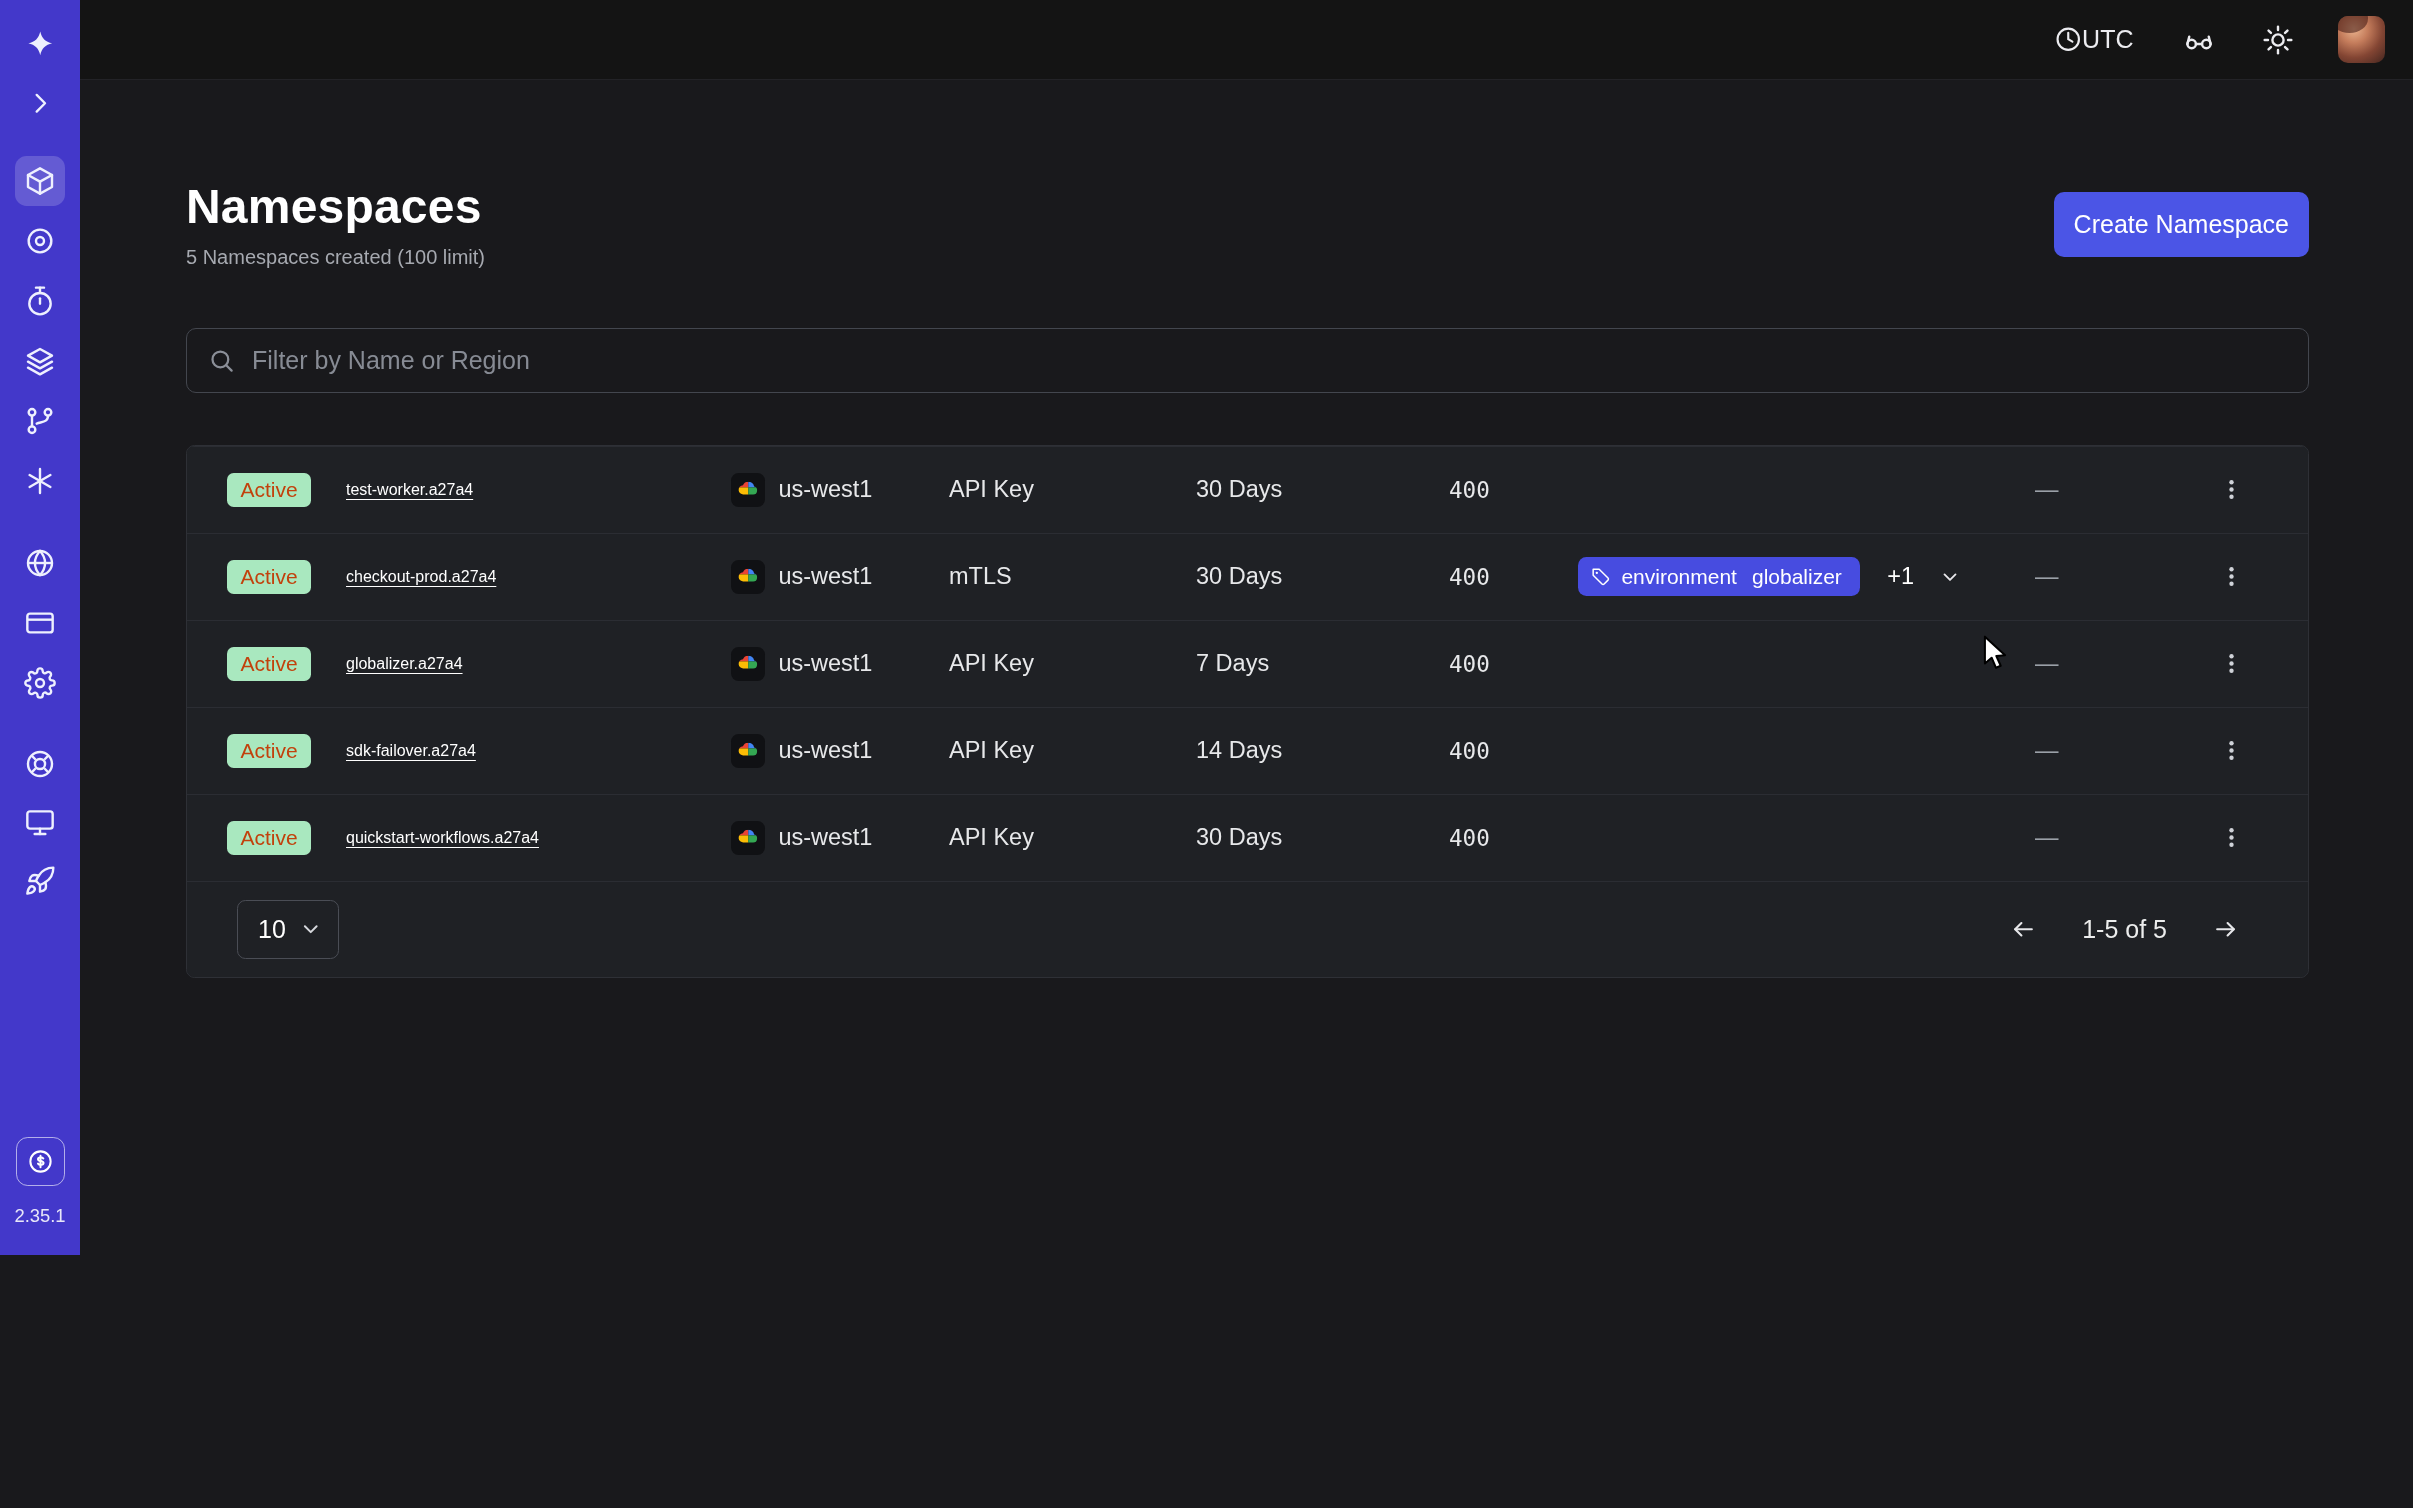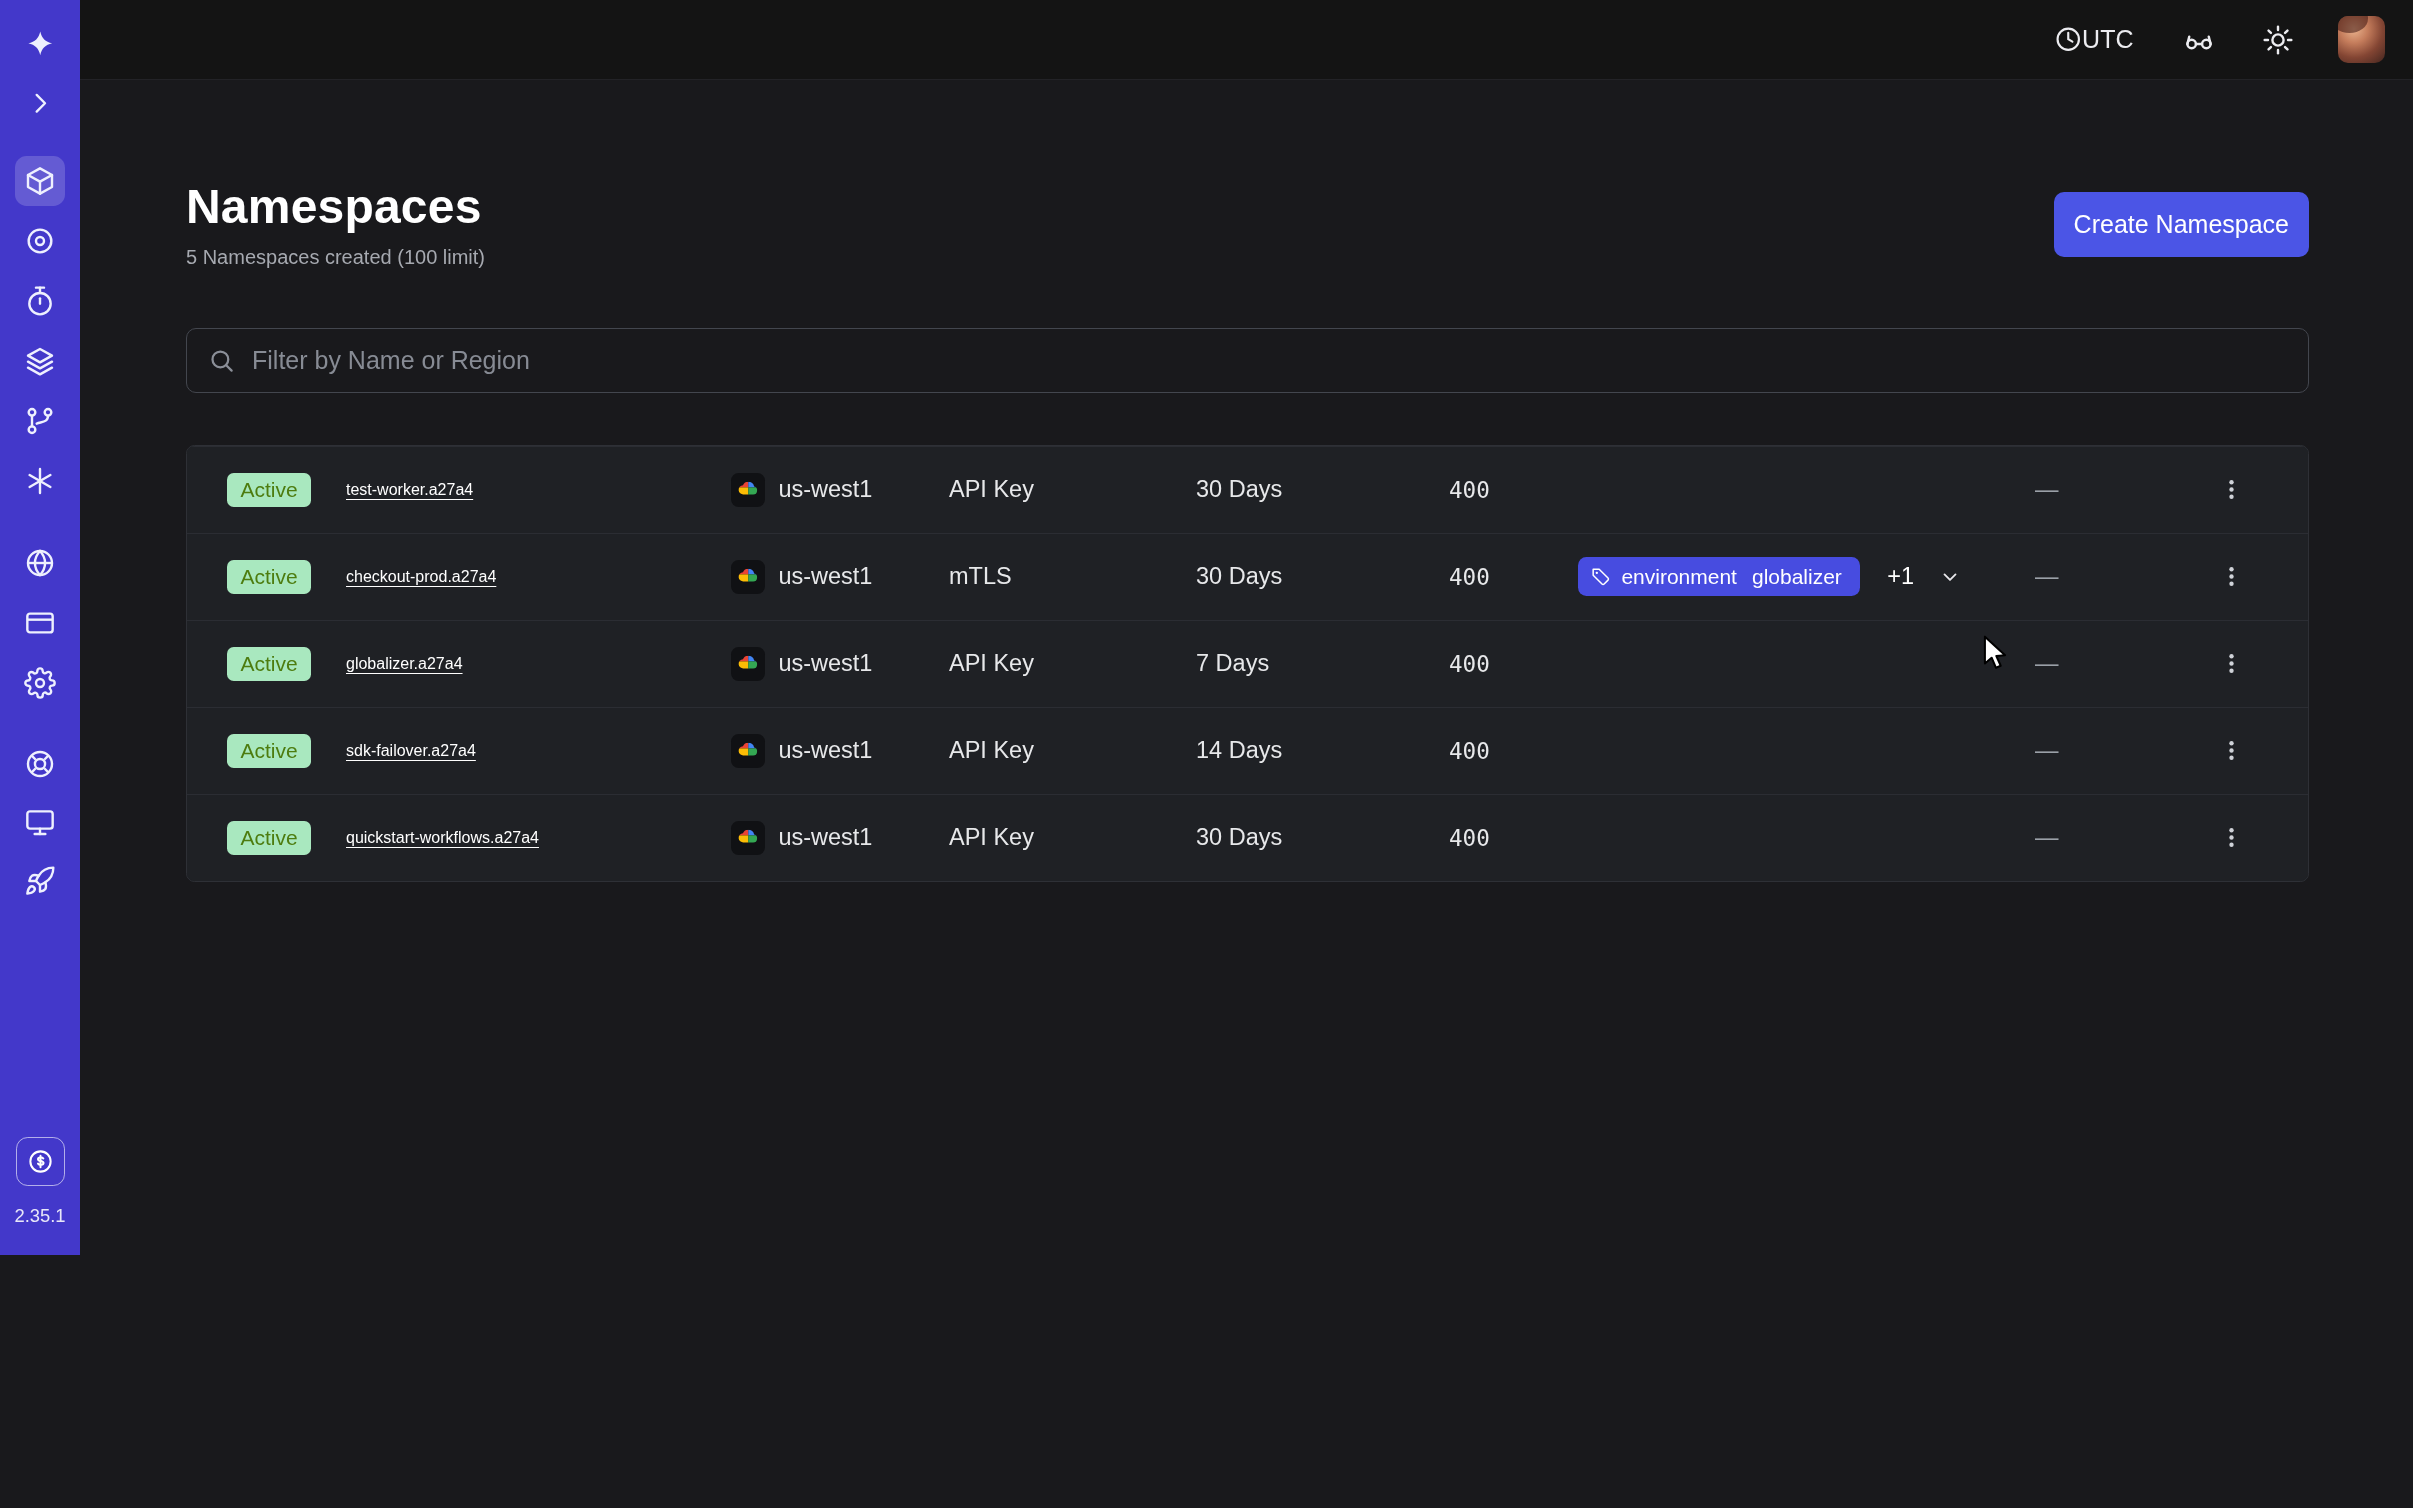--- a/index.html
+++ b/index.html
@@ -74,21 +74,21 @@
   .table { margin-top:52px; border:0.8px solid #2e3036; border-radius:8.4px; overflow:hidden; background:#1f2125; }
   .thead, .trow {
     display:grid;
     grid-template-columns:159px 385px 218px 247px 193px 189px 457px 150px 126px;
     align-items:center;
   }
   .thead { height:72px; background:var(--table-header,#2b4067); font-size:23.5px; font-weight:500; color:#e9edf5; }
   .trow { height:87px; border-top:0.8px solid #2b2d33; font-size:23.5px; background:#1f2125; }
   .cell { display:flex; align-items:center; gap:13.4px; min-width:0; padding-right:11.7px; }
   .c-first { padding-left:40px; }
-  .badge { background:var(--status-active-bg,#a9e8bf); color:#4d7c0f; font-size:21px; font-weight:500;
+  .badge { background:var(--status-active-bg,#a9e8bf); color:#c2410c; font-size:21px; font-weight:500;
            padding:6.7px 13.4px; border-radius:6.7px; line-height:1; }
   .ns-link { color:#fff; font-size:16px; text-decoration:underline; text-underline-offset:4.2px; cursor:pointer; }
   .gcp { width:34px; height:34px; border-radius:7.5px; background:#101114; display:flex; align-items:center; justify-content:center; flex:none; }
   .gcp svg { width:22.6px; height:22.6px; }
   .v-aps { padding-left:60px; font-family:"DejaVu Sans Mono", monospace; font-size:22.6px; }
   .dash { color:#9aa0a8; }
   .c-kebab { justify-content:center; padding-right:34px; }
   .kebab-btn { background:none; border:none; color:#cfd2d8; cursor:pointer; width:40px; height:40px;
                display:flex; align-items:center; justify-content:center; }
   .kebab-btn svg { width:25px; height:25px; }
@@ -494,20 +494,43 @@
             <button class="kebab-btn">
               <svg viewBox="0 0 24 24" fill="currentColor">
                 <circle cx="12" cy="5" r="2.1"></circle>
                 <circle cx="12" cy="12" r="2.1"></circle>
                 <circle cx="12" cy="19" r="2.1"></circle>
               </svg>
             </button>
           </div>
       </div>
 
+      <div class="tfoot">
+        <button class="page-size">
+          <span>10</span>
+          <svg viewBox="0 0 24 24" fill="none" stroke="currentColor" stroke-width="2" stroke-linecap="round" stroke-linejoin="round">
+              <path d="M6 9.5l6 6 6-6"></path>
+            </svg>
+        </button>
+        <div class="pager">
+          <button class="pager-btn">
+            <svg viewBox="0 0 24 24" fill="none" stroke="currentColor" stroke-width="2" stroke-linecap="round" stroke-linejoin="round">
+                <path d="M20 12H4"></path>
+                <path d="M10 6l-6 6 6 6"></path>
+              </svg>
+          </button>
+          <span class="range">1-5 of 5</span>
+          <button class="pager-btn">
+            <svg viewBox="0 0 24 24" fill="none" stroke="currentColor" stroke-width="2" stroke-linecap="round" stroke-linejoin="round">
+                <path d="M4 12h16"></path>
+                <path d="M14 6l6 6-6 6"></path>
+              </svg>
+          </button>
+        </div>
+      </div>
 
     </div>
   </div>
 </div>
 
 <svg class="cursor" width="34" height="37" viewBox="0 0 20 22">
   <path d="M4 1 L4 17 L8 13.5 L10.6 19.5 L13.4 18.3 L10.8 12.5 L16 12 Z" fill="#ffffff" stroke="#000000" stroke-width="1.2" stroke-linejoin="round"></path>
 </svg>
 
 

